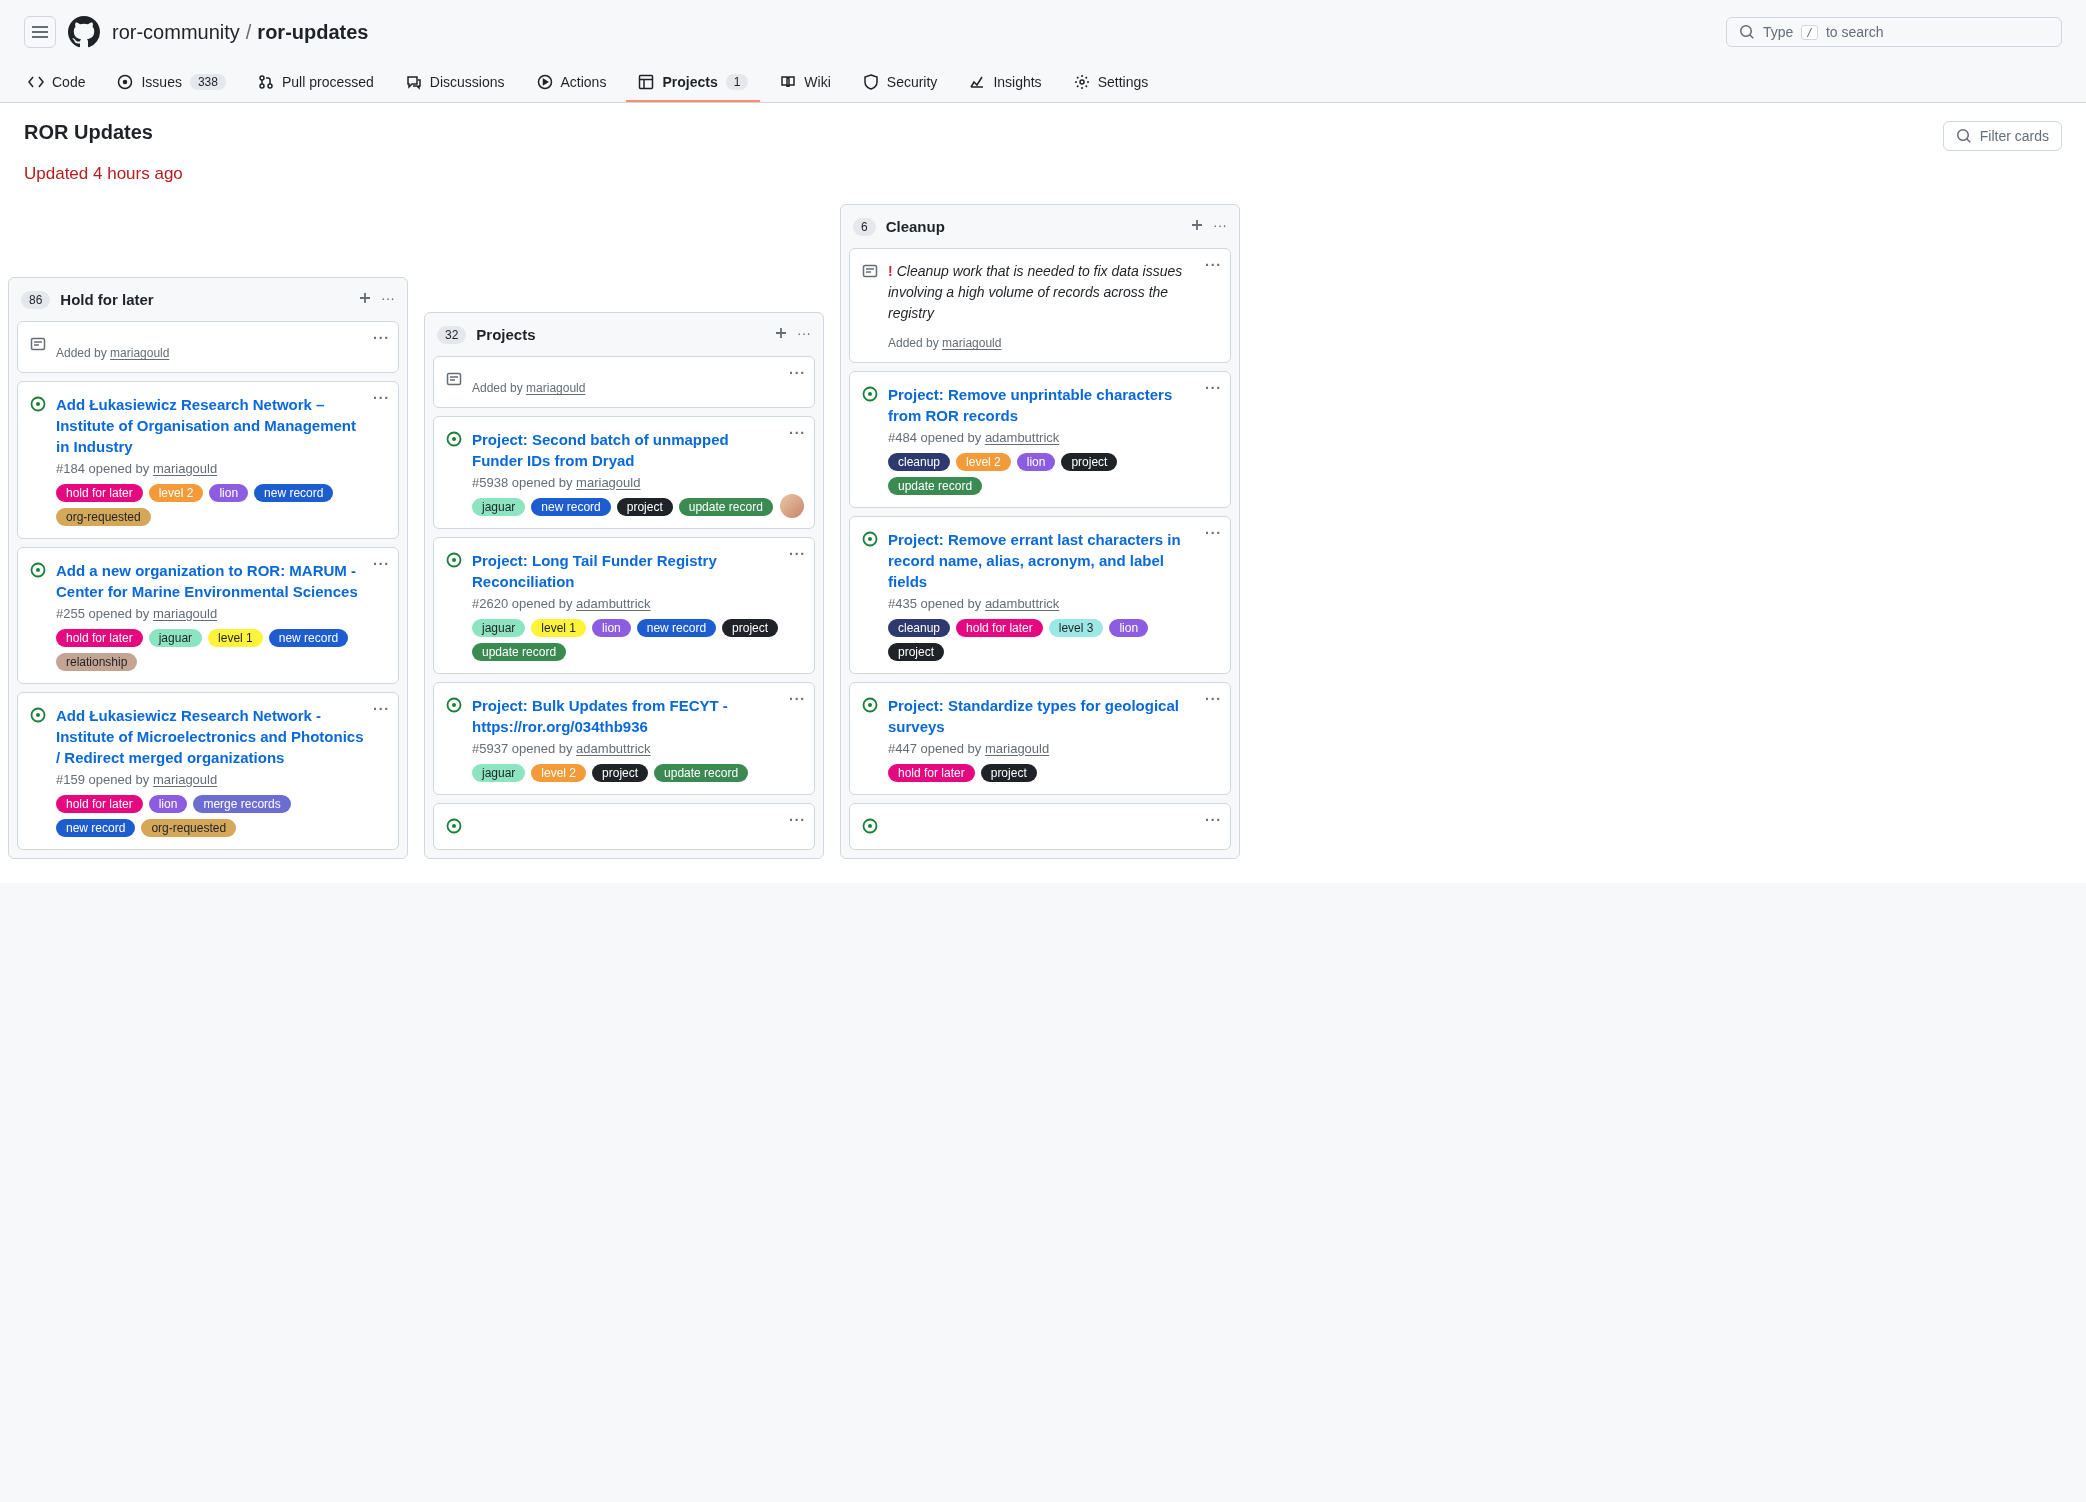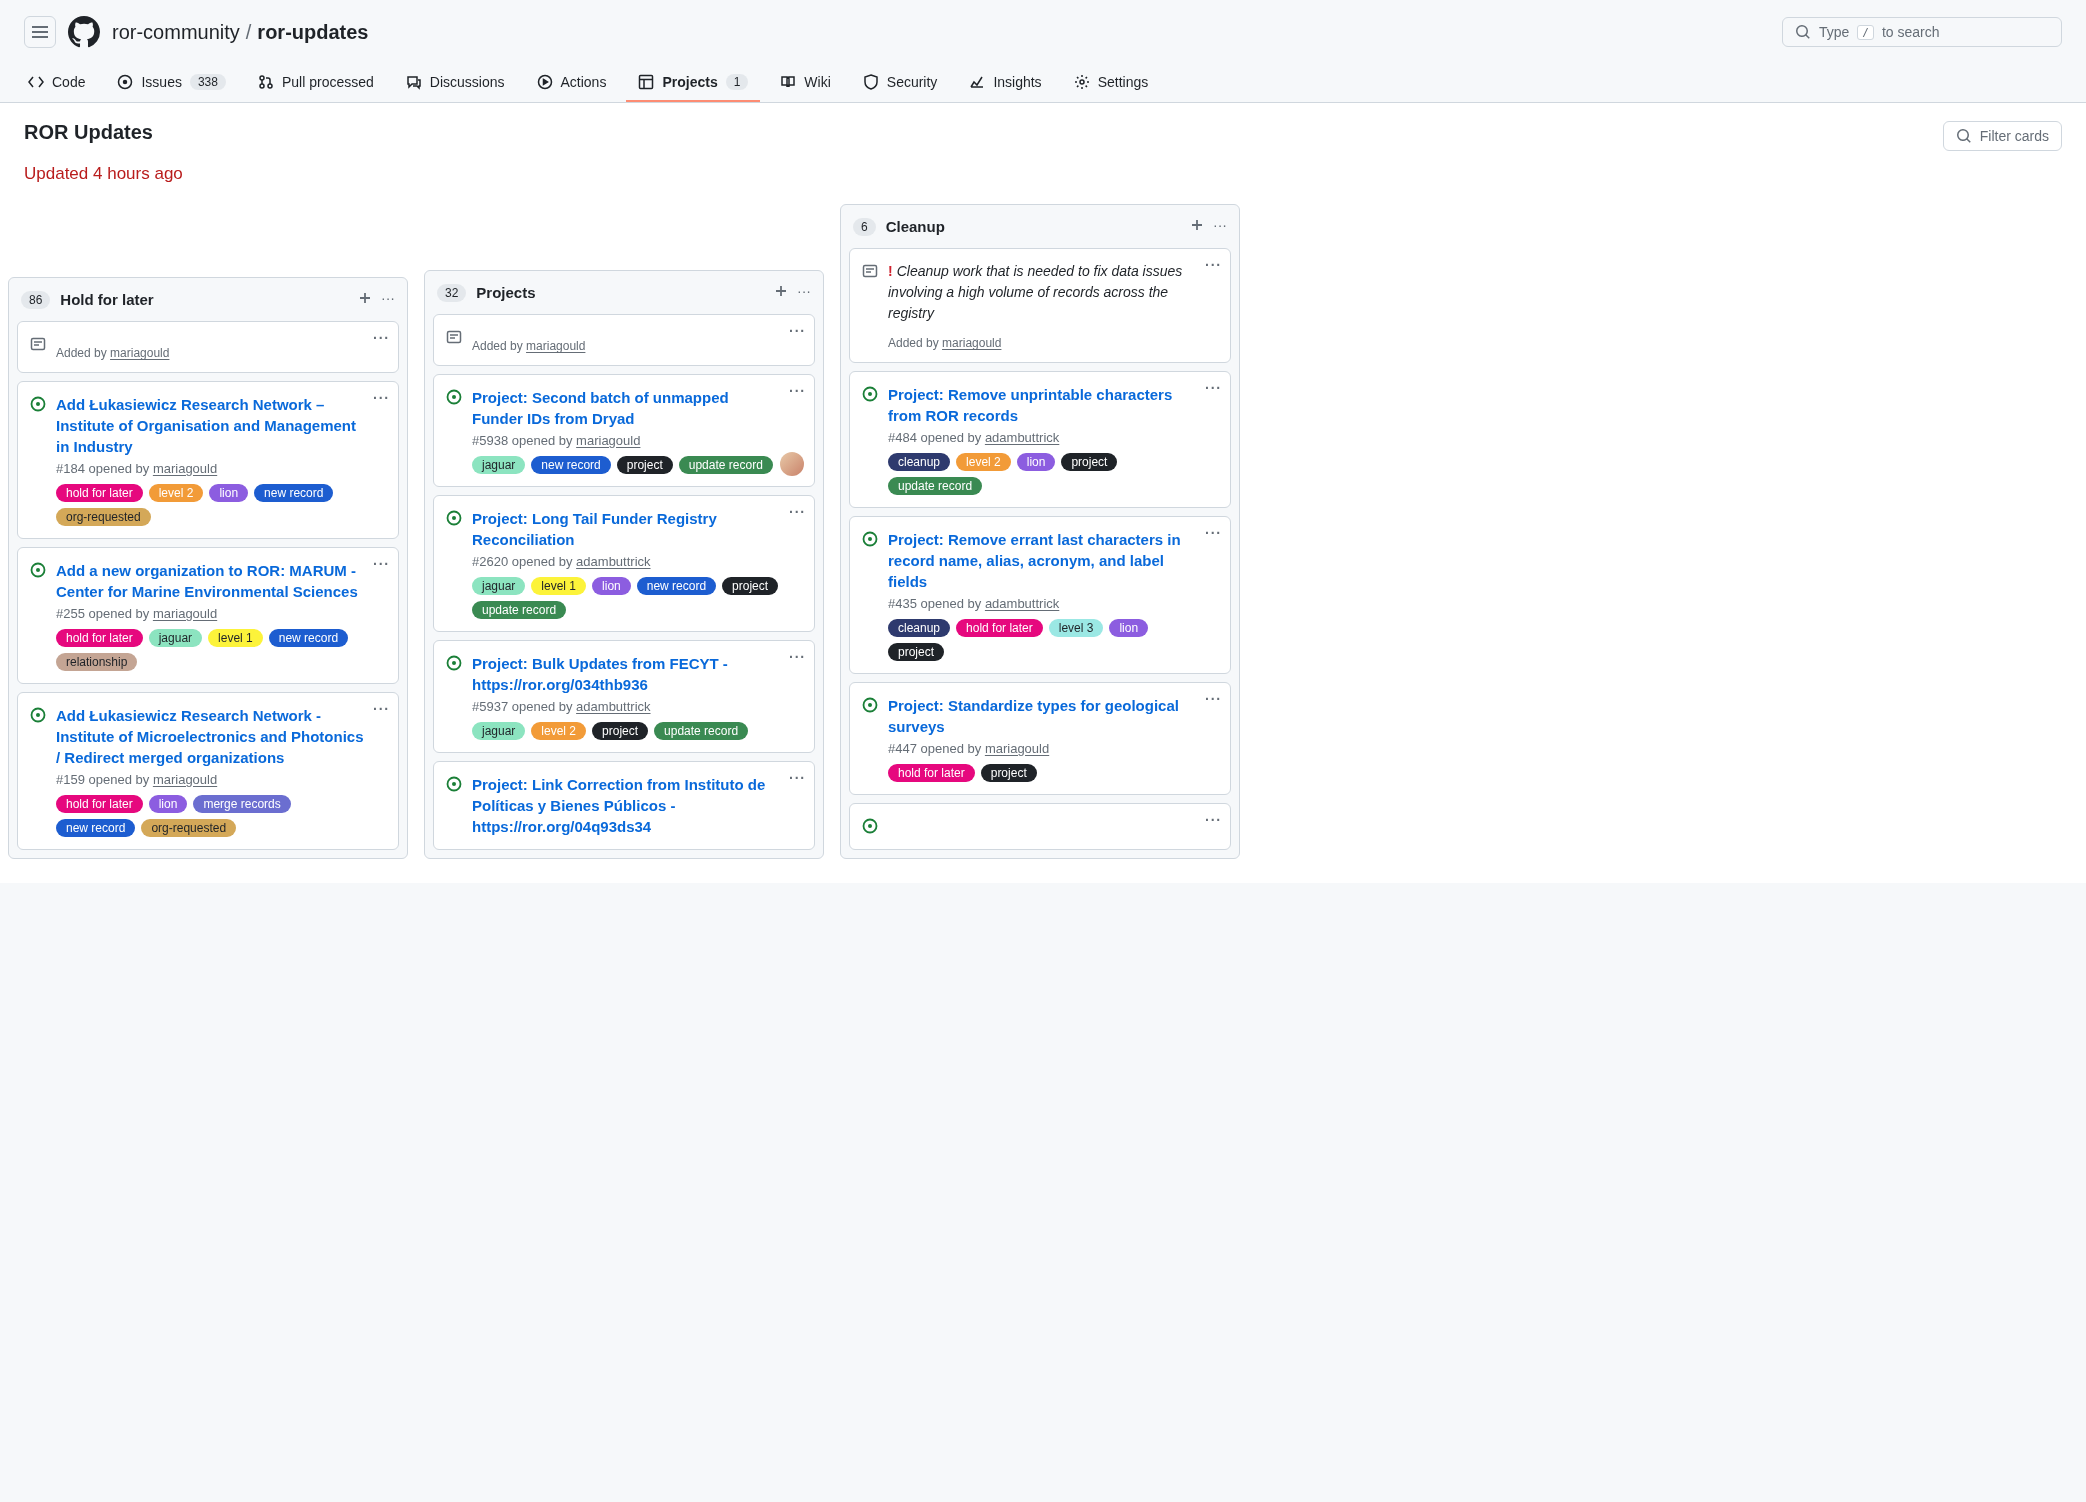--- a/index.html
+++ b/index.html
@@ -40,21 +40,21 @@
     .breadcrumb-org { color:#1f2328; }
     .breadcrumb-sep { color:#656d76; }
     .breadcrumb-repo { font-weight:600; color:#1f2328; }
     .header-spacer { flex:1; }
     .search-box {
       display:flex; align-items:center;
       border: 1px solid #d0d7de;
       border-radius:6px;
       background:#f6f8fa;
       padding: 6px 12px;
-      width: 280px;
+      width: 336px;
       gap:8px;
       color:#656d76;
     }
     .search-box kbd {
       border:1px solid #d0d7de; border-radius:3px;
       padding:0 4px; font-size:11px; background:#fff;
     }
     
     
     .repo-nav {
@@ -441,21 +441,20 @@
               <span class="label lbl-project">project</span>
               <span class="label lbl-update-record">update record</span>
             </div></div>
         </div>
         <div class="card issue-card">
           <span class="card-kebab">···</span>
           <div class="issue-icon-wrap"><svg class="svg-icon issue-open-icon" viewBox="0 0 16 16" fill="none" stroke="currentColor" stroke-width="1.8">
               <circle cx="8" cy="8" r="6.5"></circle>
               <circle cx="8" cy="8" r="2" fill="currentColor" stroke="none"></circle>
             </svg></div>
-          <div class="issue-body"><a class="issue-title">Project: Link Correction from Instituto de Políticas y Bienes Públicos - https://ror.org/04q93ds34</a></div>
         </div>
       </div>
     </div>
     <div class="column">
       <div class="column-header">
         <span class="column-count">6</span>
         <span class="column-title">Cleanup</span>
         <div class="column-actions">
           <span><svg class="svg-icon" viewBox="0 0 16 16" stroke="currentColor" stroke-width="1.8" fill="none">
               <path d="M8 3v10M3 8h10"></path>

